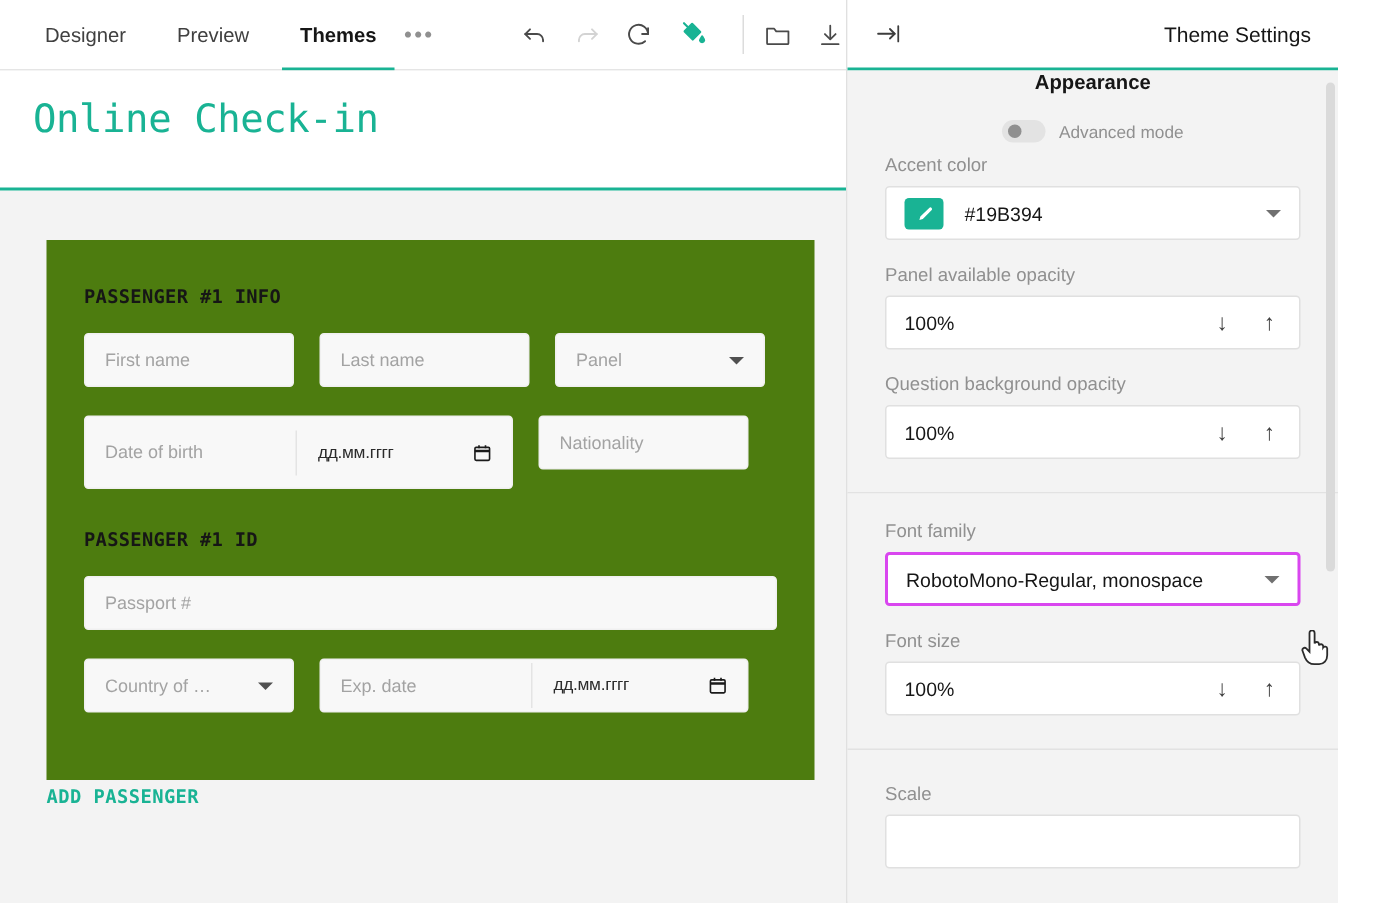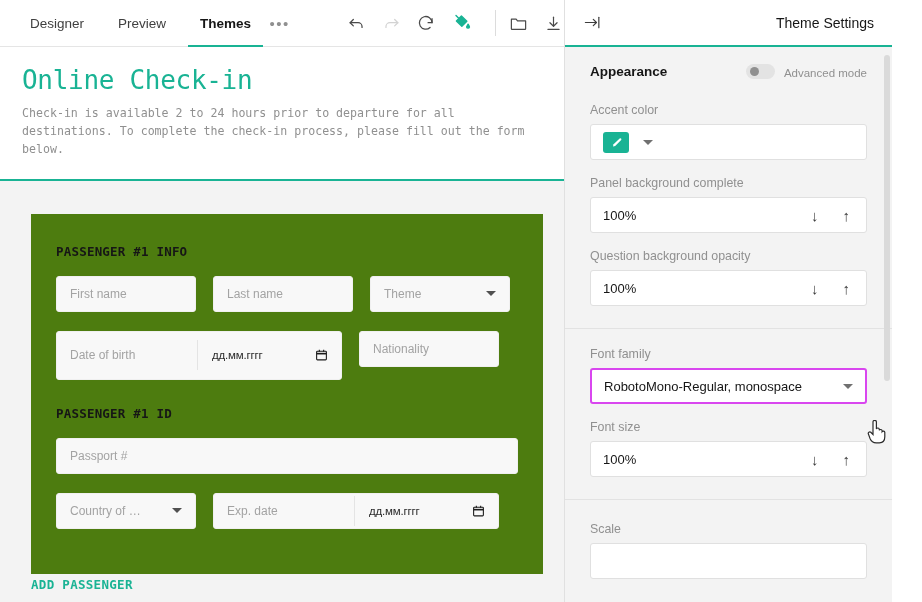--- a/index.html
+++ b/index.html
@@ -98,21 +98,21 @@
   
   #right { position: relative; width: 339px; height: 602px; background: #f3f3f3; border-left: 1px solid #e0e0e0; }
   #rhead {
     height: 47px; background: #fff; display: flex; align-items: center;
     border-bottom: 2px solid #19b394; padding: 0 18px 0 14px;
   }
   #collapse { width: 26px; height: 26px; display: flex; align-items: center; justify-content: center; cursor: pointer; }
   #rtitle { flex: 1; text-align: right; font-size: 14px; color: #161616; }
 
   .rsection { background: #f3f3f3; border-bottom: 1px solid #e2e2e2; padding: 0 25px 22px 25px; }
-  .rsechead { height: 48px; display: flex; align-items: center; }
+  .rsechead { height: 48px; display: flex; align-items: center; flex-direction: column; }
   .rsechead .h { flex: 1; font-size: 13.5px; font-weight: bold; color: #161616; }
   .advwrap { display: flex; align-items: flex-end; gap: 9px; cursor: pointer; }
   .toggle { width: 29px; height: 15px; border-radius: 9px; background: #e3e3e3; position: relative; }
   .toggle::after { content: ""; position: absolute; top: 3px; left: 4px; width: 9px; height: 9px; border-radius: 50%; background: #909090; }
   .advlbl { font-size: 11.5px; color: #909090; }
 
   .ctl { margin-top: 8px; }
   .ctl-label { font-size: 12.4px; color: #909090; margin-bottom: 7px; }
   .ctl-box {
     background: #fff; border: 1px solid #e0e0e0; border-radius: 3px;
@@ -194,35 +194,34 @@
             <path d="M7.5 11 L12 15.5 L16.5 11"></path>
             <path d="M5 19.5 h14"></path>
         </svg>
       </div>
     </div>
 
     <div id="canvas">
 
       <div id="surveyhead">
         <div class="s-title">Online Check-in</div>
-        <div class="s-desc">Check-in is available 2 to 24 hours prior to departure for all destinations. To complete the check-in process, please fill out the form below.</div>
       </div>
 
       <div id="panelcard">
 
         <div class="qtitle">PASSENGER #1 INFO</div>
         <div class="row">
           <div class="fld" style="width:140px">
             <span class="ph">First name</span>
           </div>
           <div class="fld" style="width:140px">
             <span class="ph">Last name</span>
           </div>
           <div class="fld" style="width:140px">
-            <span class="ph">Theme</span>
+            <span class="ph">Panel</span>
             <span class="caret"></span>
           </div>
         </div>
 
         <div class="row">
           <div class="fld tall" style="width:286px">
             <span class="ph lbl2" style="width:82px;white-space:normal">Date of birth</span>
             <span class="dateseg">
               <span class="dateval" style="flex:1">дд.мм.гггг</span>
               <svg width="13" height="14" viewBox="0 0 24 24" fill="none" stroke="#1b1b1b" stroke-width="2">
@@ -293,26 +292,27 @@
       </div>
 
       <div class="ctl">
         <div class="ctl-label">Accent color</div>
         <div class="ctl-box">
           <span class="swatch">
             <svg width="13" height="13" viewBox="0 0 24 24" fill="#ffffff">
               <path d="M17.8 4.6 a2 2 0 0 1 2.8 2.8 L9.6 18.4 L5.4 19.6 L6.6 15.4 z"></path>
             </svg>
           </span>
+          <span class="val">#19B394</span>
           <span class="dcaret"></span>
         </div>
       </div>
 
       <div class="ctl">
-        <div class="ctl-label">Panel background complete</div>
+        <div class="ctl-label">Panel available opacity</div>
         <div class="ctl-box">
           <span class="val">100%</span>
           <span class="stepper">
             <span>↓</span>
             <span>↑</span>
           </span>
         </div>
       </div>
 
       <div class="ctl">

